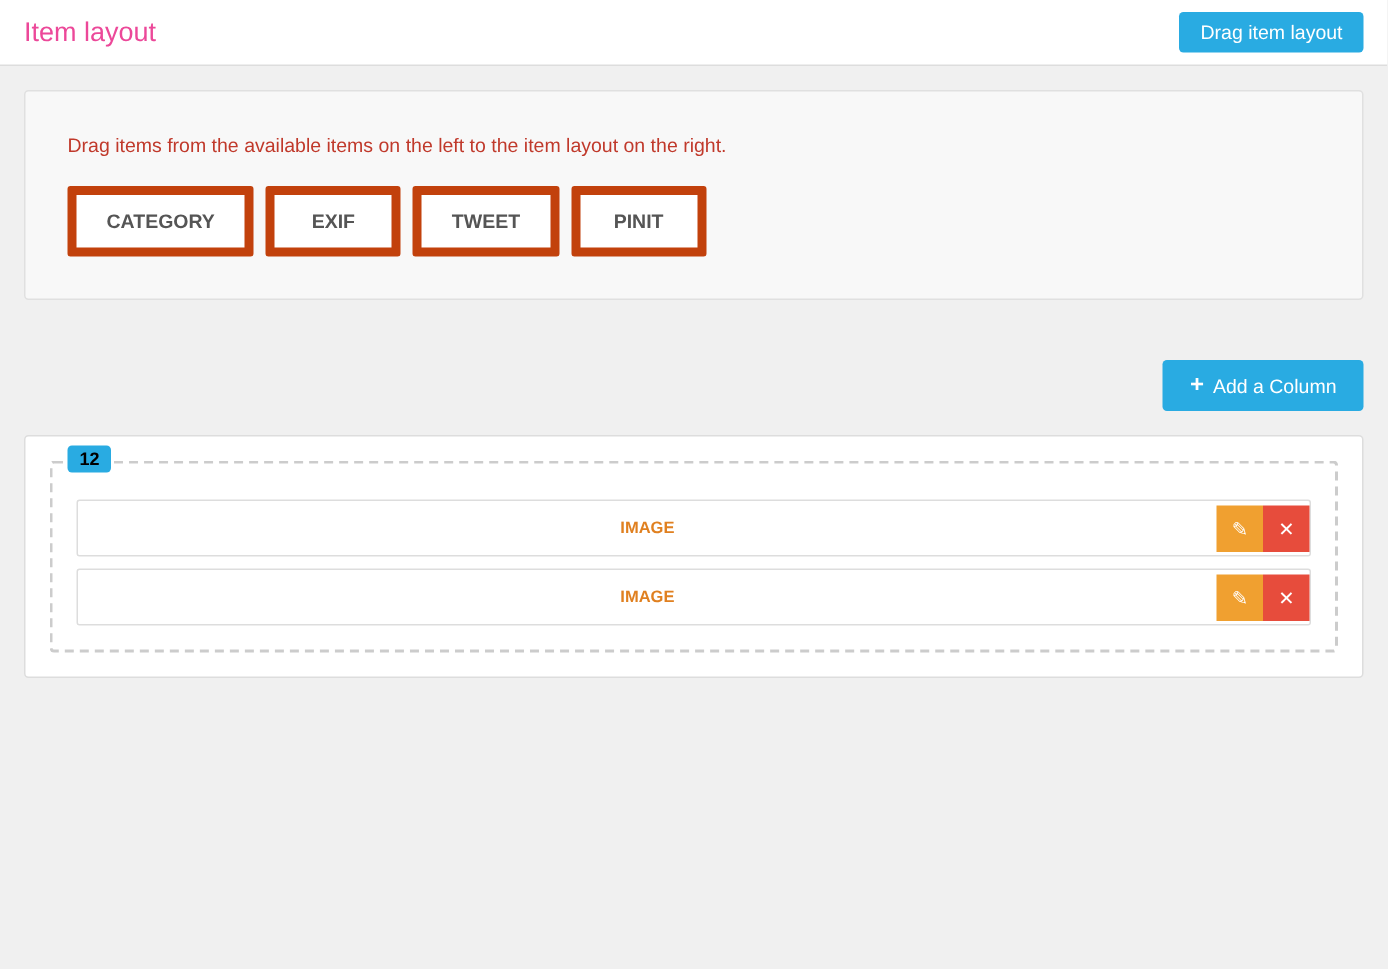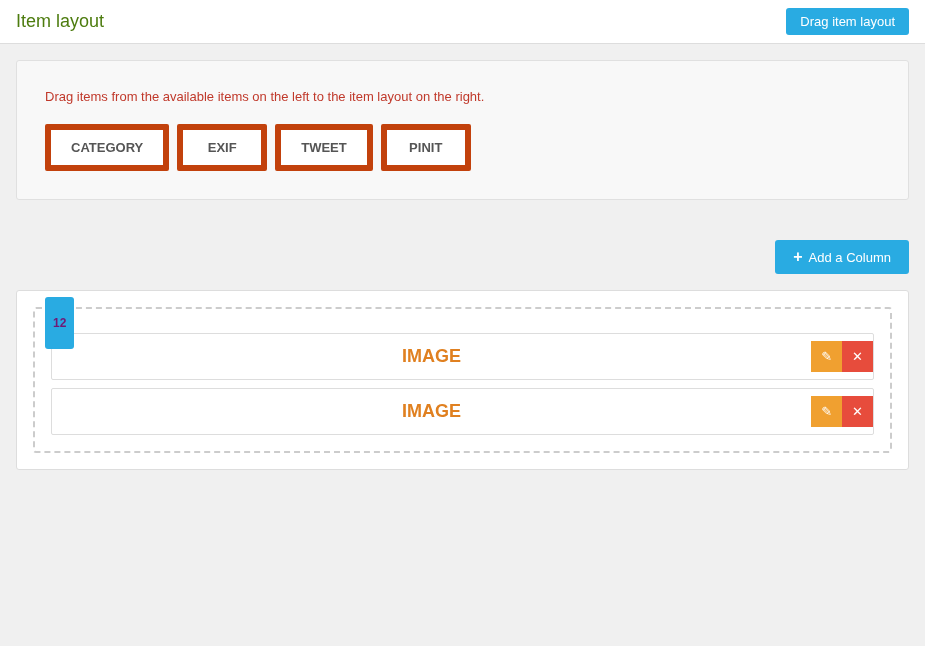--- a/index.html
+++ b/index.html
@@ -15,21 +15,21 @@
       align-items: center;
       justify-content: space-between;
       padding: 8px 16px;
       background: #fff;
       border-bottom: 1px solid #ddd;
     }
 
     .page-title {
       font-size: 18px;
       font-weight: normal;
-      color: #4d7c0f;
+      color: #ec4899;
     }
 
     .edit-layout-btn {
       background: #29abe2;
       color: #fff;
       border: none;
       padding: 6px 14px;
       border-radius: 3px;
       cursor: pointer;
       font-size: 13px;
@@ -110,24 +110,24 @@
       border-radius: 3px;
       padding: 16px;
       position: relative;
     }
 
     .column-badge {
       position: absolute;
       top: -12px;
       left: 10px;
       background: #29abe2;
-      color: #701a75;
+      color: #000000;
       font-size: 12px;
       font-weight: bold;
-      padding: 19px 8px;
+      padding: 2px 8px;
       border-radius: 3px;
     }
 
     .layout-items {
       display: flex;
       flex-direction: column;
       gap: 8px;
       margin-top: 8px;
     }
 
@@ -136,21 +136,21 @@
       align-items: center;
       border: 1px solid #ddd;
       border-radius: 2px;
       background: #fff;
     }
 
     .layout-item-label {
       flex: 1;
       text-align: center;
       padding: 12px;
-      font-size: 18px;
+      font-size: 11px;
       font-weight: bold;
       color: #e08020;
     }
 
     .layout-item-actions {
       display: flex;
       gap: 0;
     }
 
     .action-btn-edit {

